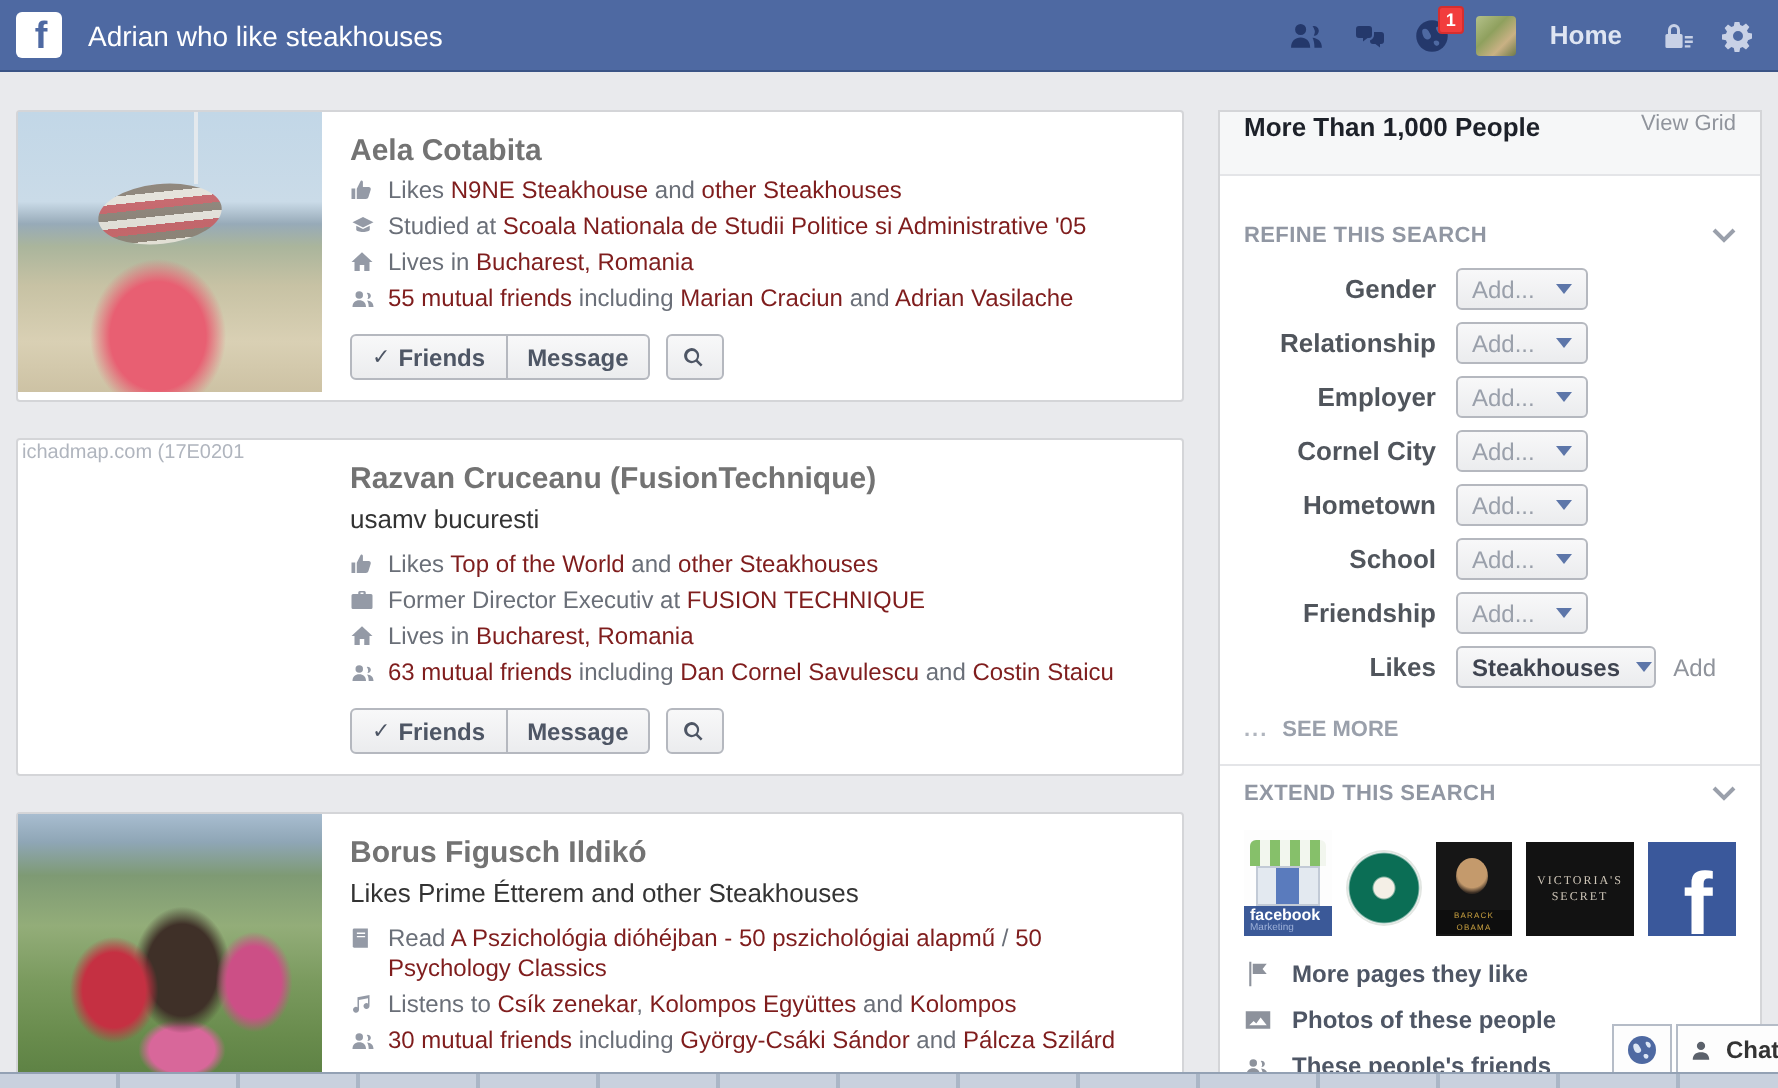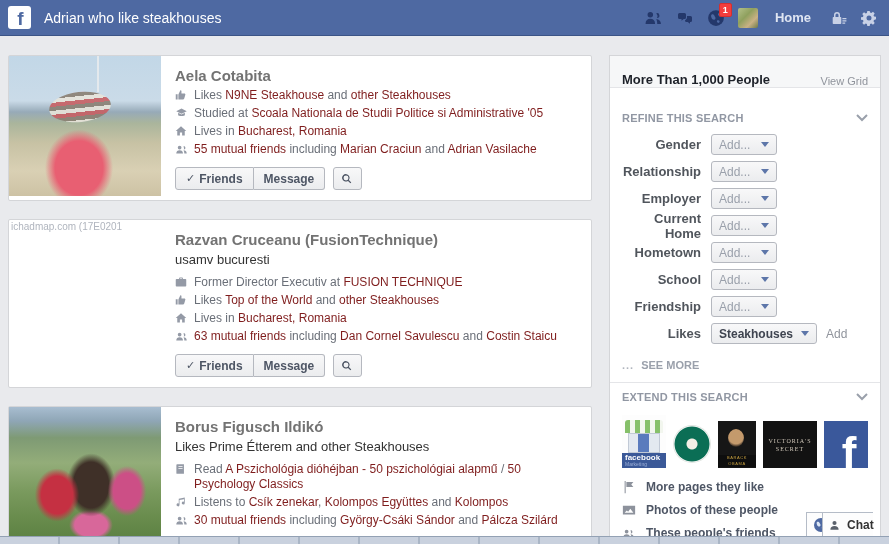--- a/index.html
+++ b/index.html
@@ -76,29 +76,29 @@
      font-family:inherit;display:inline-flex;align-items:center;gap:4px;}
   .btn-group{display:inline-flex;margin-right:8px;}
   .btn-group .btn:first-child{border-radius:3px 0 0 3px;}
   .btn-group .btn:last-child{border-radius:0 3px 3px 0;border-left:none;}
   .btn-sq{padding:0 7px;}
   .check{font-size:11px;color:#4e5665;}
 
   
   .sidebar{position:absolute;left:609px;top:55px;width:272px;background:#fff;border:1px solid #d4d5d8;
      box-sizing:border-box;padding-bottom:6px;}
-  .res-header{height:31px;background:#f6f7f8;border-bottom:1px solid #e4e5e8;display:flex;align-items:flex-end;
+  .res-header{height:31px;background:#f6f7f8;border-bottom:1px solid #e4e5e8;display:flex;align-items:flex-start;
      justify-content:space-between;padding:0 12px;}
   .res-count{font-size:13px;font-weight:bold;color:#1d2129;}
   .view-grid{font-size:11px;color:#90949c;text-decoration:none;cursor:pointer;}
   .spacer{height:16px;}
   .section-header{display:flex;align-items:center;justify-content:space-between;padding:8px 12px 10px;
      color:#9197a3;font-weight:bold;font-size:11px;letter-spacing:.2px;}
   .section-header .sec-chev{color:#9aa0ab;display:inline-flex;cursor:pointer;}
-  .filters{padding:0 5px;}
+  .filters{padding:0 22px;}
   .filter-row{display:flex;align-items:center;margin-bottom:6px;height:21px;}
   .filter-label{width:86px;flex:none;text-align:right;font-size:13px;font-weight:bold;color:#50555c;padding-right:10px;}
   .select-btn{height:21px;min-width:66px;display:inline-flex;align-items:center;justify-content:space-between;
      padding:0 7px;font-size:12px;color:#9aa0ab;cursor:pointer;font-family:inherit;
      background:linear-gradient(#f8f8f9,#ebecee);border:1px solid #b5b8bf;border-radius:3px;box-sizing:border-box;}
   .select-btn .chev{width:0;height:0;border-left:4px solid transparent;border-right:4px solid transparent;
      border-top:5px solid #5d76a9;margin-left:8px;}
   .select-btn.selected{min-width:92px;color:#3f4450;font-weight:bold;}
   .add-link{font-size:12px;color:#90949c;margin-left:9px;text-decoration:none;}
   .see-more{padding:9px 12px 11px;font-size:11px;font-weight:bold;color:#9aa0ab;cursor:pointer;}
@@ -131,21 +131,21 @@
   .fbb span{position:relative;top:12px;left:3px;}
   .extend-links{padding:2px 12px 8px;}
   .ext-row{display:flex;align-items:center;margin:0 0 9px;cursor:pointer;}
   .ext-row .dicon{width:16px;margin-right:8px;margin-top:0;color:#8d929c;}
   .ext-label{font-size:12px;font-weight:bold;color:#4e5665;}
 
   
   .globe-tab{position:absolute;right:53px;bottom:7px;width:30px;height:25px;background:#fdfdfd;
      border:1px solid #b5bcc7;border-bottom:none;display:flex;align-items:center;justify-content:center;
      cursor:pointer;box-sizing:border-box;}
-  .chat-tab{position:absolute;right:16px;bottom:7px;width:51px;height:25px;background:#fdfdfd;
+  .chat-tab{position:absolute;right:0;bottom:7px;width:51px;height:25px;background:#fdfdfd;
      border:1px solid #b5bcc7;border-right:none;border-bottom:none;display:flex;align-items:center;
      padding:0 6px;box-sizing:border-box;cursor:pointer;}
   .chat-tab .dicon{width:12px;margin:0 2px 0 0;color:#5b616b;}
   .presence{width:6px;height:6px;border-radius:50%;background:#42b72a;margin:0 4px 0 0;}
   .chat-label{font-size:12px;font-weight:bold;color:#333;}
   .taskbar{position:absolute;left:0;right:0;bottom:0;height:7px;border-top:1px solid #93a1b4;
      background:repeating-linear-gradient(90deg,#c9d1de 0 58px,#aab6c6 58px 60px);}
 </style>
 </head>
 <body>
@@ -236,31 +236,31 @@
             </button>
           </div></div>
       </article>
       <article class="card">
         <div class="photo-col">
           <div class="photo-caption">ichadmap.com (17E0201</div>
         </div>
         <div class="info"><a class="name" href="#">Razvan Cruceanu (FusionTechnique)</a><div class="subtitle">usamv bucuresti</div><div class="detail">
             <span class="dicon">
               <svg width="12" height="12" viewBox="0 0 16 16" fill="currentColor">
+                <path d="M1 7h2.5v7H1zM4.5 14V7.2L7 2.1c.3-.7 1.6-.4 1.6.6V6h3.8c1 0 1.7.9 1.4 1.8l-1.5 4.9c-.2.8-.9 1.3-1.7 1.3z"></path>
+              </svg>
+            </span>
+            <span class="dtext"><span>Likes </span><a class="dlink" href="#">Top of the World</a><span> and </span><a class="dlink" href="#">other Steakhouses</a></span>
+          </div><div class="detail">
+            <span class="dicon">
+              <svg width="12" height="12" viewBox="0 0 16 16" fill="currentColor">
                 <path fill-rule="evenodd" d="M6.5 2h3a1 1 0 0 1 1 1v1H14a1 1 0 0 1 1 1v8a1 1 0 0 1-1 1H2a1 1 0 0 1-1-1V5a1 1 0 0 1 1-1h3.5V3a1 1 0 0 1 1-1zm.5 2h2V3H7z"></path>
               </svg>
             </span>
             <span class="dtext"><span>Former Director Executiv at </span><a class="dlink" href="#">FUSION TECHNIQUE</a></span>
-          </div><div class="detail">
-            <span class="dicon">
-              <svg width="12" height="12" viewBox="0 0 16 16" fill="currentColor">
-                <path d="M1 7h2.5v7H1zM4.5 14V7.2L7 2.1c.3-.7 1.6-.4 1.6.6V6h3.8c1 0 1.7.9 1.4 1.8l-1.5 4.9c-.2.8-.9 1.3-1.7 1.3z"></path>
-              </svg>
-            </span>
-            <span class="dtext"><span>Likes </span><a class="dlink" href="#">Top of the World</a><span> and </span><a class="dlink" href="#">other Steakhouses</a></span>
           </div><div class="detail">
             <span class="dicon">
               <svg width="12" height="12" viewBox="0 0 16 16" fill="currentColor">
                 <path d="M8 1.5 1 8h2v6h3.5v-4h3v4H13V8h2z"></path>
               </svg>
             </span>
             <span class="dtext"><span>Lives in </span><a class="dlink" href="#">Bucharest, Romania</a></span>
           </div><div class="detail">
             <span class="dicon">
               <svg width="13" height="12" viewBox="0 0 16 16" fill="currentColor">
@@ -342,21 +342,21 @@
           </button>
         </div>
         <div class="filter-row">
           <span class="filter-label">Employer</span>
           <button class="select-btn ">
             <span>Add...</span>
             <i class="chev"></i>
           </button>
         </div>
         <div class="filter-row">
-          <span class="filter-label">Current Home</span>
+          <span class="filter-label">Cornel City</span>
           <button class="select-btn ">
             <span>Add...</span>
             <i class="chev"></i>
           </button>
         </div>
         <div class="filter-row">
           <span class="filter-label">Hometown</span>
           <button class="select-btn ">
             <span>Add...</span>
             <i class="chev"></i>

